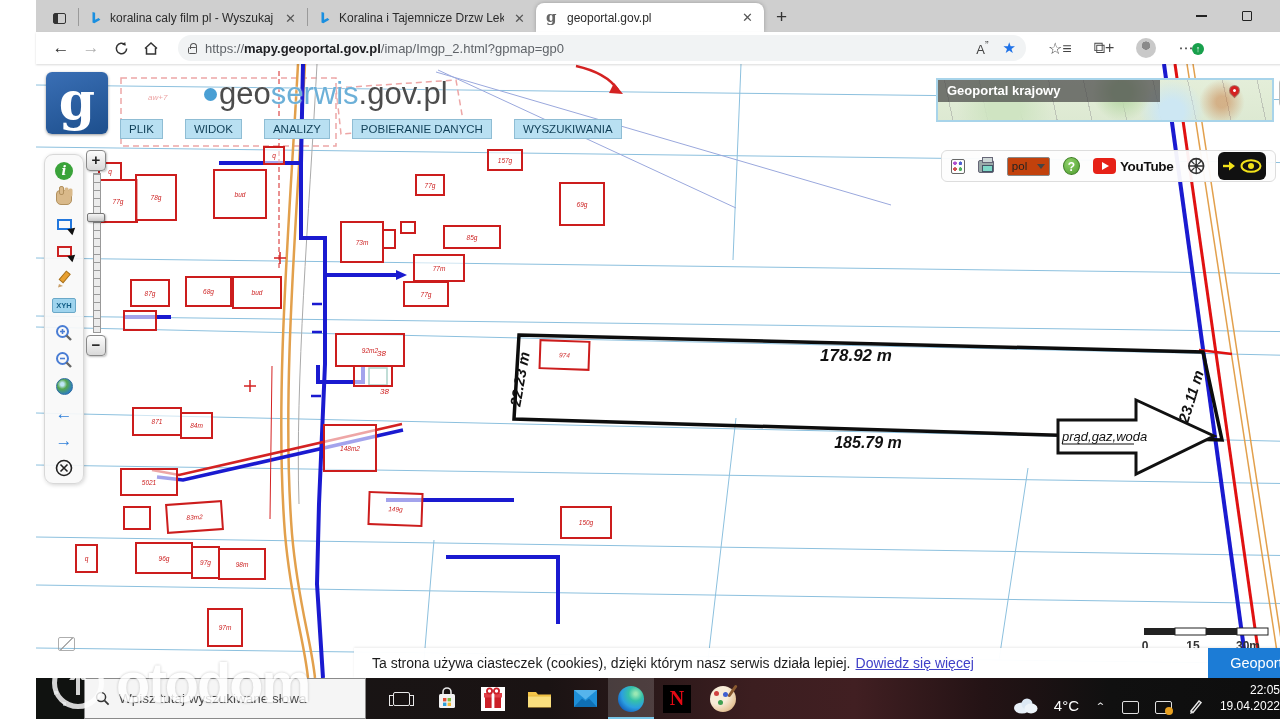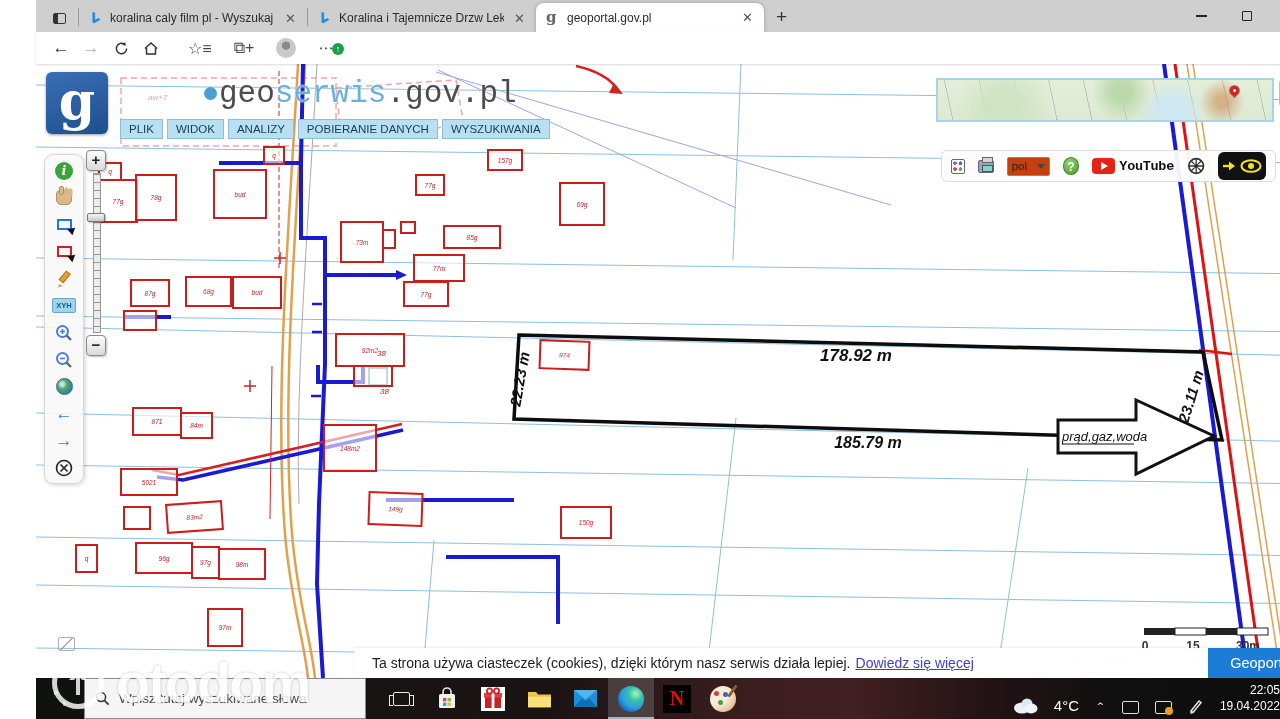--- a/index.html
+++ b/index.html
@@ -37,24 +37,24 @@
   .nav-right { display:flex; align-items:center; gap:22px; margin-left:22px; color:#444; }
   .avatar { width:20px; height:20px; border-radius:50%; background:radial-gradient(circle at 50% 38%, #8a8a8a 25%, #c9c9c9 27%); }
   .dots { position:relative; font-size:15px; letter-spacing:1px; color:#333; }
   .dots .badge { position:absolute; right:-10px; top:4px; width:12px; height:12px; border-radius:50%; background:#18a04c; color:#fff; font-size:9px; text-align:center; line-height:12px; }
 
   
   .page { position:absolute; top:64px; left:0; width:1280px; height:614px; background:#fff; overflow:hidden; }
   .mapsvg { position:absolute; inset:0; }
 
   .gp-logo { position:absolute; left:10px; top:8px; width:62px; height:62px; background:linear-gradient(160deg,#3a6fb5,#1d4f8d); border-radius:6px; color:#fff; font-family:"DejaVu Serif",serif; font-size:52px; font-weight:bold; text-align:center; line-height:58px; box-shadow:0 1px 3px rgba(0,0,0,.4); }
-  .gp-title { position:absolute; left:168px; top:12px; font-family:Liberation Mono, monospace; font-size:31px; color:#4c4c4c; display:flex; align-items:center; text-shadow:0 0 2px #fff; }
+  .gp-title { position:absolute; left:168px; top:12px; font-family:Liberation Sans, sans-serif; font-size:31px; color:#4c4c4c; display:flex; align-items:center; text-shadow:0 0 2px #fff; }
   .gp-title .dot { width:13px; height:13px; border-radius:50%; background:#4a9fd4; margin-right:2px; }
   .gp-title .blue { color:#6cb0d8; }
-  .gp-menu { position:absolute; left:84px; top:55px; display:flex; gap:4px; }
+  .gp-menu { position:absolute; left:84px; top:55px; display:flex; gap:22px; }
   .gp-menu .mbtn { background:#b9e0f2; border:1px solid #8fbdd4; padding:3px 8px; font-size:11.5px; color:#103f57; }
 
   .ltool { position:absolute; left:8px; top:90px; width:40px; padding:5px 0; background:rgba(248,248,248,.92); border:1px solid #d8d8d8; border-radius:9px; box-shadow:1px 1px 4px rgba(0,0,0,.18); display:flex; flex-direction:column; align-items:center; gap:6px; }
   .ltool .ic { width:22px; height:21px; display:flex; align-items:center; justify-content:center; }
   .ic-info { width:18px; height:18px; border-radius:50%; background:#3aa33a; color:#fff; font-family:"DejaVu Serif",serif; font-weight:bold; font-style:italic; font-size:13px; text-align:center; line-height:17px; }
   .ic-hand { width:16px; height:15px; background:#d9b98a; border:1px solid #b2915e; border-radius:4px 4px 5px 5px; position:relative; }
   .ic-hand:before { content:''; position:absolute; top:-5px; left:2px; width:3px; height:7px; background:#d9b98a; border:1px solid #b2915e; border-radius:2px; box-shadow:5px 1px 0 -.5px #d9b98a, 9px 2px 0 -.5px #d9b98a; }
   .ic-selrect { width:15px; height:11px; border:2.2px solid #2277dd; position:relative; }
   .ic-selrect.red { border-color:#cc2222; }
   .ic-selrect:after { content:''; position:absolute; right:-6px; bottom:-6px; border-left:7px solid #111; border-top:4px solid transparent; border-bottom:4px solid transparent; transform:rotate(-40deg); }
@@ -90,21 +90,21 @@
       radial-gradient(circle at 70% 70%, #50b060 1.6px, transparent 2px); }
   .ic-printer { width:17px; height:13px; background:#9aa8a8; border:1px solid #667; border-radius:2px; position:relative; }
   .ic-printer:before { content:''; position:absolute; left:3px; top:-4px; width:9px; height:4px; background:#cfd8d8; border:1px solid #667; }
   .ic-printer:after { content:''; position:absolute; left:3px; top:4px; width:9px; height:5px; background:#7fd8c8; border:1px solid #456; }
   .langsel { width:46px; height:19px; background:#c2410c; border:1px solid #888; border-radius:2px; font-size:11.5px; color:#222; display:flex; align-items:center; justify-content:space-between; padding:0 4px; }
   .langsel .caret { border-left:4px solid transparent; border-right:4px solid transparent; border-top:5px solid #444; }
   .ic-help { width:18px; height:18px; border-radius:50%; background:radial-gradient(circle at 35% 30%, #8fd06a, #4f9e2f); color:#fff; font-weight:bold; font-size:12px; text-align:center; line-height:18px; border:1px solid #3d7d24; }
   .yt { display:flex; align-items:center; gap:4px; }
   .yt .ytbox { width:23px; height:16px; background:#e62117; border-radius:4px; position:relative; }
   .yt .ytbox:after { content:''; position:absolute; left:9px; top:4px; border-left:7px solid #fff; border-top:4px solid transparent; border-bottom:4px solid transparent; }
-  .yt .ytword { font-size:13.5px; font-weight:bold; color:#111; letter-spacing:-.3px;font-family:Liberation Mono, monospace; }
+  .yt .ytword { font-size:13.5px; font-weight:bold; color:#111; letter-spacing:-.3px; }
   .contrastbox { width:52px; height:28px; background:#111; border-radius:6px; display:flex; align-items:center; justify-content:space-evenly; }
   .eyebtn { position:absolute; left:1246px; top:90px; width:33px; height:30px; background:linear-gradient(#2f8ad2,#135f9e); border:1px solid #0d4f86; border-radius:5px; display:flex; align-items:center; justify-content:center; }
 
   .cookiebar { position:absolute; left:318px; right:0; bottom:0; height:30px; background:rgba(255,255,255,.97); display:flex; align-items:center; font-size:14px; color:#1c1c1c; padding-left:18px; box-shadow:0 -1px 2px rgba(0,0,0,.08); z-index:8; }
   .cookiebar a { color:#4040c8; margin-left:5px; }
   .cookiebtn { position:absolute; right:0; top:0; width:108px; height:30px; background:#1c7cd6; color:#fff; display:flex; align-items:center; justify-content:center; font-size:14.5px; }
   .mapcorner { position:absolute; left:22px; top:573px; width:17px; height:14px; border:1.5px solid #9a9a9a; border-radius:2px; opacity:.8; background:linear-gradient(135deg,transparent 45%,#9a9a9a 45% 55%,transparent 55%); }
 
   
   .taskbar { position:absolute; left:0; bottom:0; width:1280px; height:41px; background:linear-gradient(90deg,#161616 0%,#1a1313 40%,#3c1e20 56%,#411f22 64%,#241315 74%,#101010 84%,#0d0d0d 100%); z-index:20; display:flex; align-items:center; }
@@ -189,20 +189,28 @@
       <svg width="15" height="15" viewBox="0 0 16 16">
           <path d="M13.5 8a5.5 5.5 0 1 1-1.6-3.9" fill="none" stroke="#333" stroke-width="1.6"></path>
           <polygon points="12,1 12.4,5 8.6,3.6" fill="#333"></polygon>
         </svg>
     </div>
     <div class="navbtn">
       <svg width="16" height="15" viewBox="0 0 16 15">
           <path d="M2 7.5 8 2l6 5.5M3.5 7v6h9V7" fill="none" stroke="#333" stroke-width="1.5"></path>
         </svg>
     </div>
+    <div class="urlpill">
+      <div class="lock"></div>
+      <div class="urltext"><span>https://</span><b>mapy.geoportal.gov.pl</b><span>/imap/Imgp_2.html?gpmap=gp0</span></div>
+      <div class="pill-ico">
+        <span><span>A</span><sup>”</sup></span>
+        <span class="star-filled">★</span>
+      </div>
+    </div>
     <div class="nav-right">
       <span>☆≡</span>
       <span>⧉+</span>
       <div class="avatar"></div>
       <div class="dots">⋯<span class="badge">↑</span></div>
     </div>
   </div>
 
   <div class="page">
 
@@ -505,20 +513,21 @@
     <div class="zoomslider">
       <div class="zbtn">+</div>
       <div style="position:relative">
         <div class="ztrack"></div>
         <div class="zhandle"></div>
       </div>
       <div class="zbtn">−</div>
     </div>
 
     <div class="ovpanel">
+      <div class="ovhead">Geoportal krajowy</div>
       <div class="ovpin"></div>
     </div>
 
     <div class="gearbtn">
       <svg width="24" height="20" viewBox="0 0 24 20">
         <circle cx="9" cy="8" r="6" fill="none" stroke="#555" stroke-width="2.6" stroke-dasharray="2.5 2"></circle>
           <circle cx="9" cy="8" r="2" fill="#555"></circle>
         <circle cx="18" cy="14" r="4" fill="none" stroke="#555" stroke-width="2.2" stroke-dasharray="2 1.6"></circle>
           <circle cx="18" cy="14" r="1.4" fill="#555"></circle>
       </svg>

